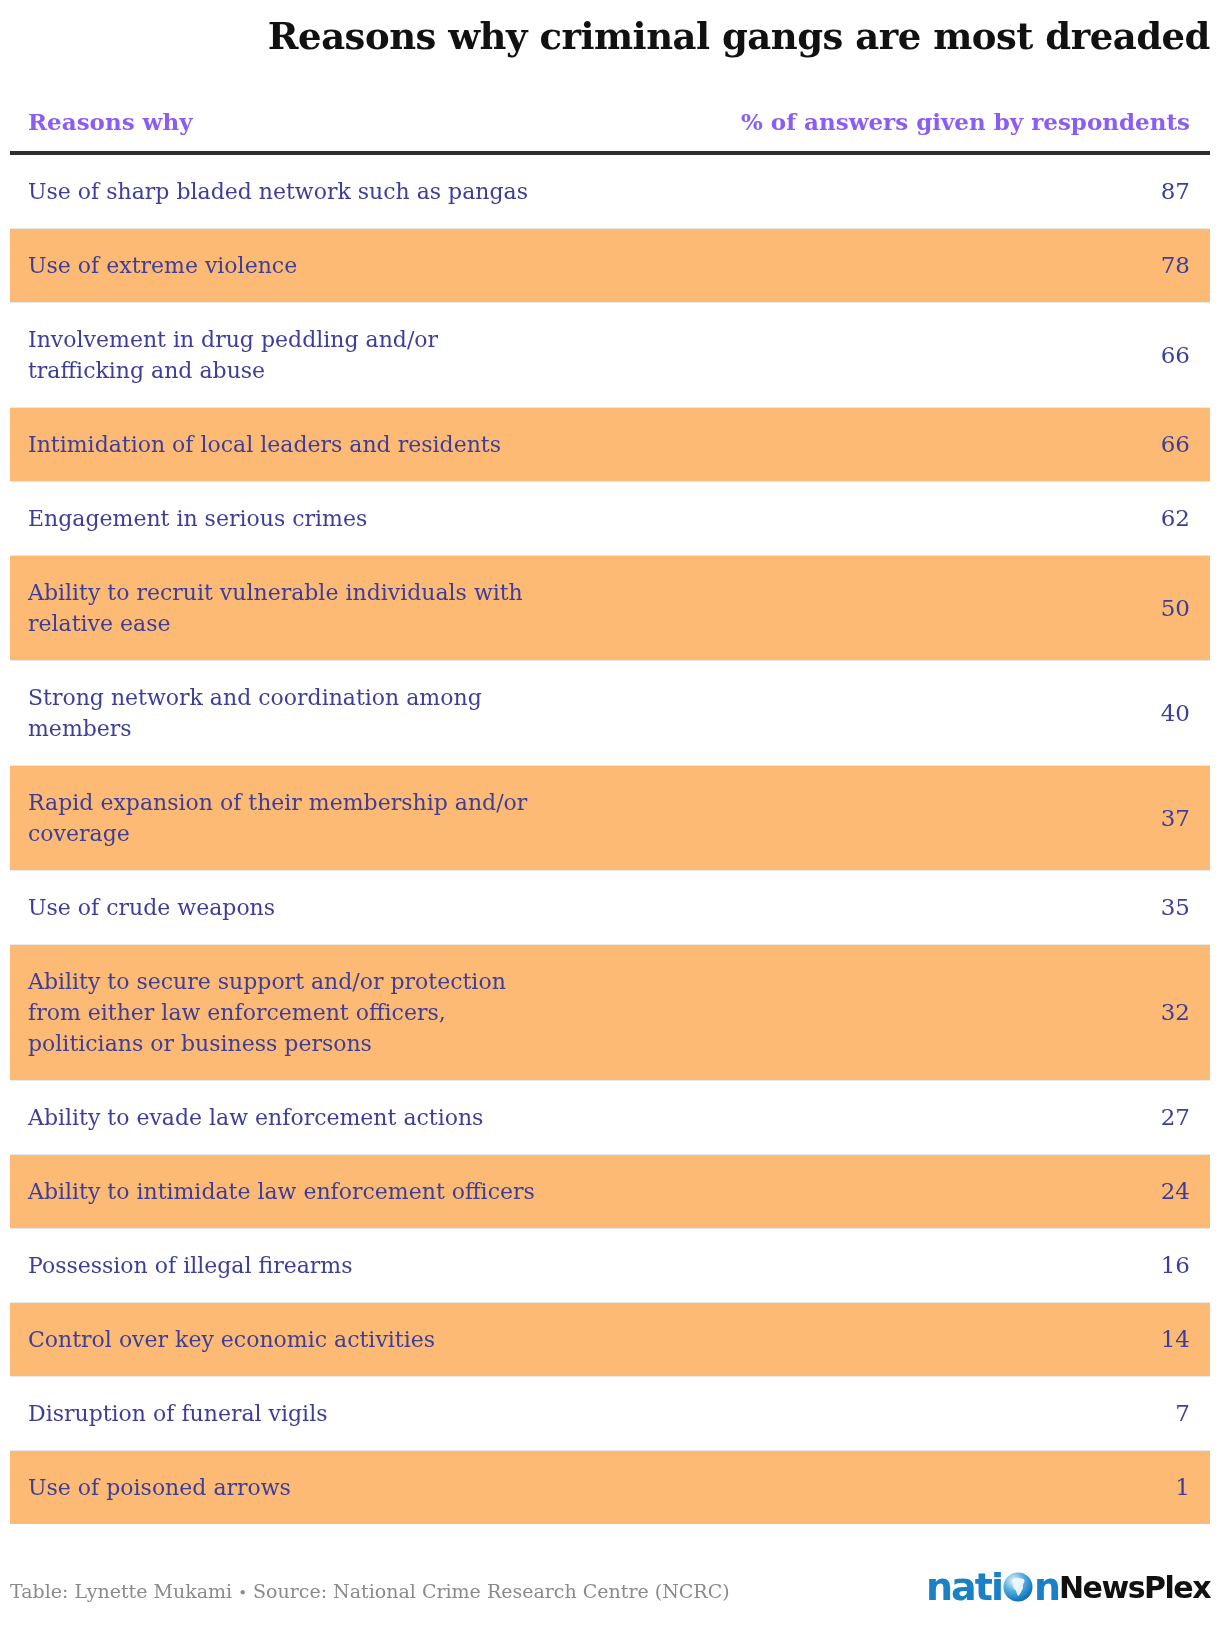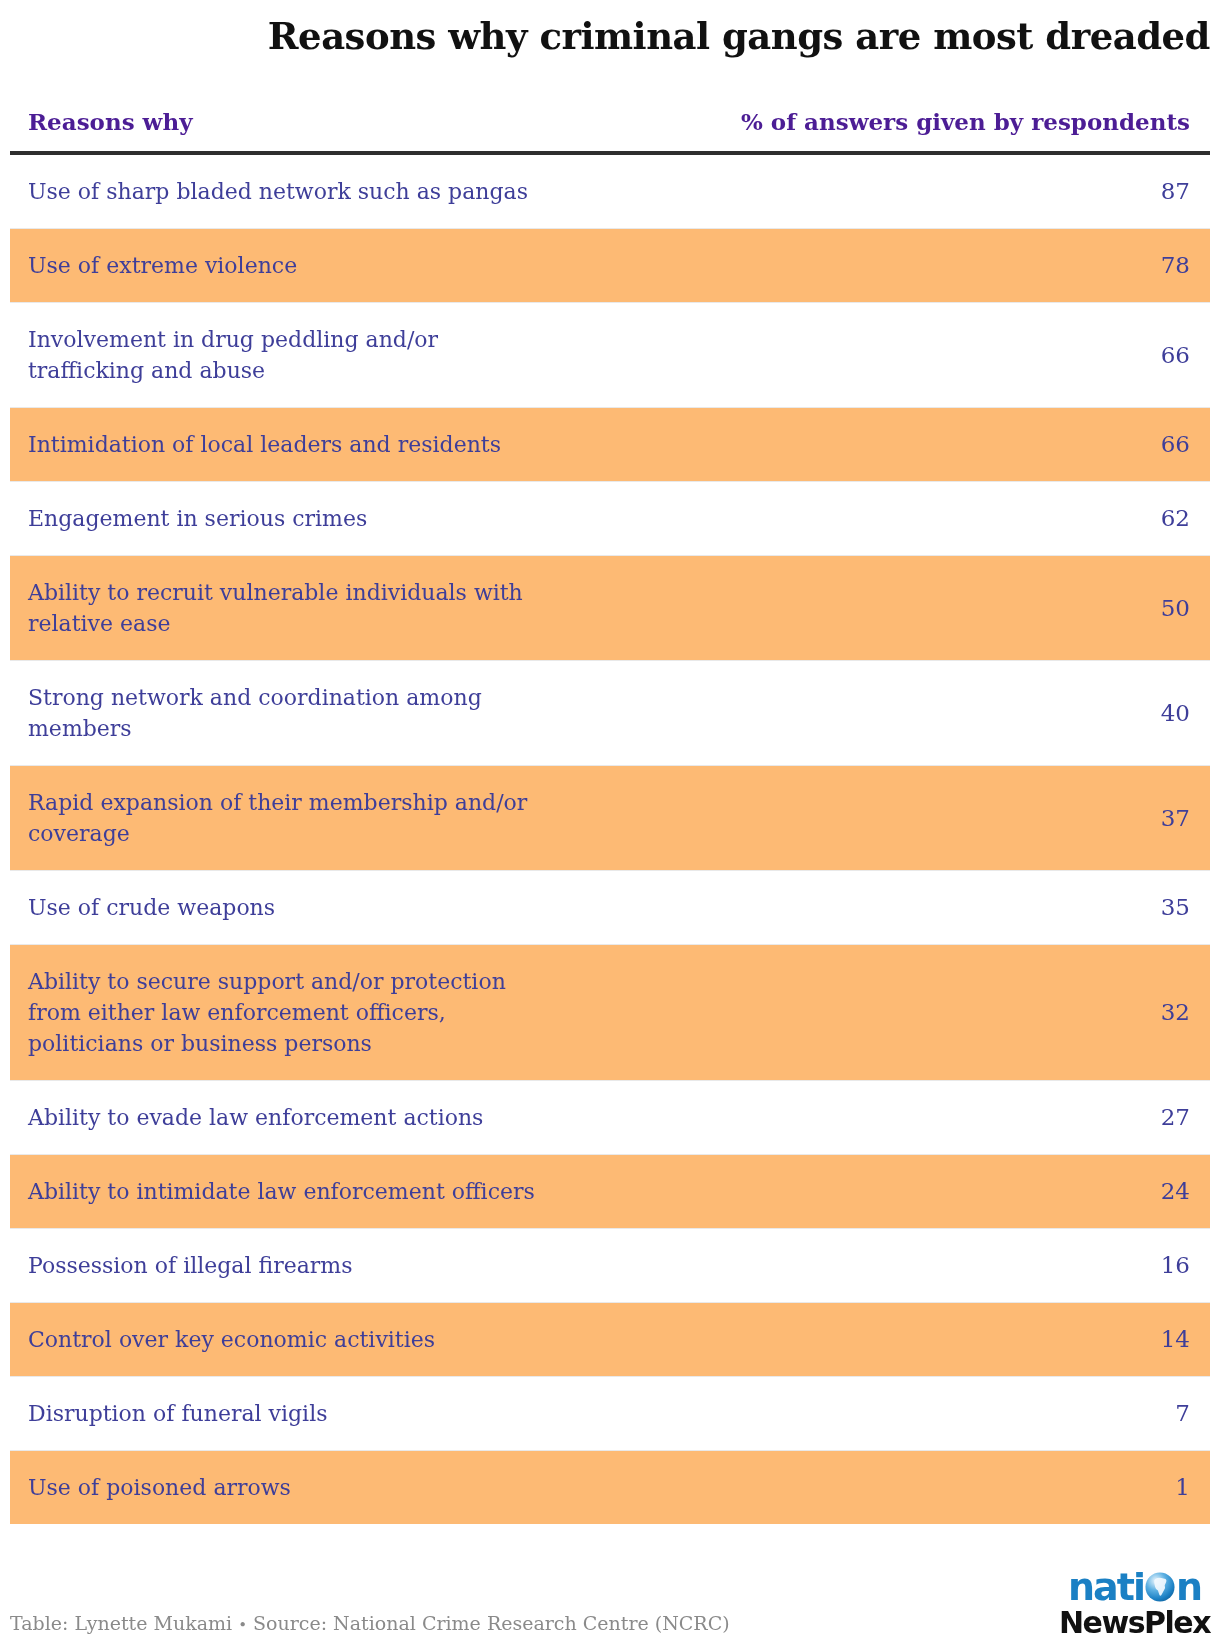--- a/index.html
+++ b/index.html
@@ -27,21 +27,21 @@
   }
   .thead {
     margin-top: 50px;
     display: flex;
     justify-content: space-between;
     align-items: flex-end;
     padding: 0 20px 16px 18px;
     border-bottom: 4px solid #2e2e2e;
     font-size: 23px;
     font-weight: 700;
-    color: #4c1d95;
+    color: #8b5cf6;
   }
   .tbody {
     width: 100%;
   }
   .row {
     display: flex;
     justify-content: space-between;
     align-items: center;
     padding: 21px 20px 21px 18px;
     font-size: 22px;
@@ -76,21 +76,21 @@
     font-size: 19px;
     color: #8a8a8a;
     padding-bottom: 4px;
   }
   .credit .bullet {
     margin: 0 6px;
     font-size: 15px;
   }
   .logo {
     display: flex;
-    flex-direction: column;
+    flex-direction: row;
     align-items: center;
     font-family: "DejaVu Sans", "Liberation Sans", sans-serif;
     line-height: 1;
   }
   .logo-top {
     display: flex;
     align-items: center;
     font-size: 38px;
     font-weight: 700;
     color: #1b80c4;

